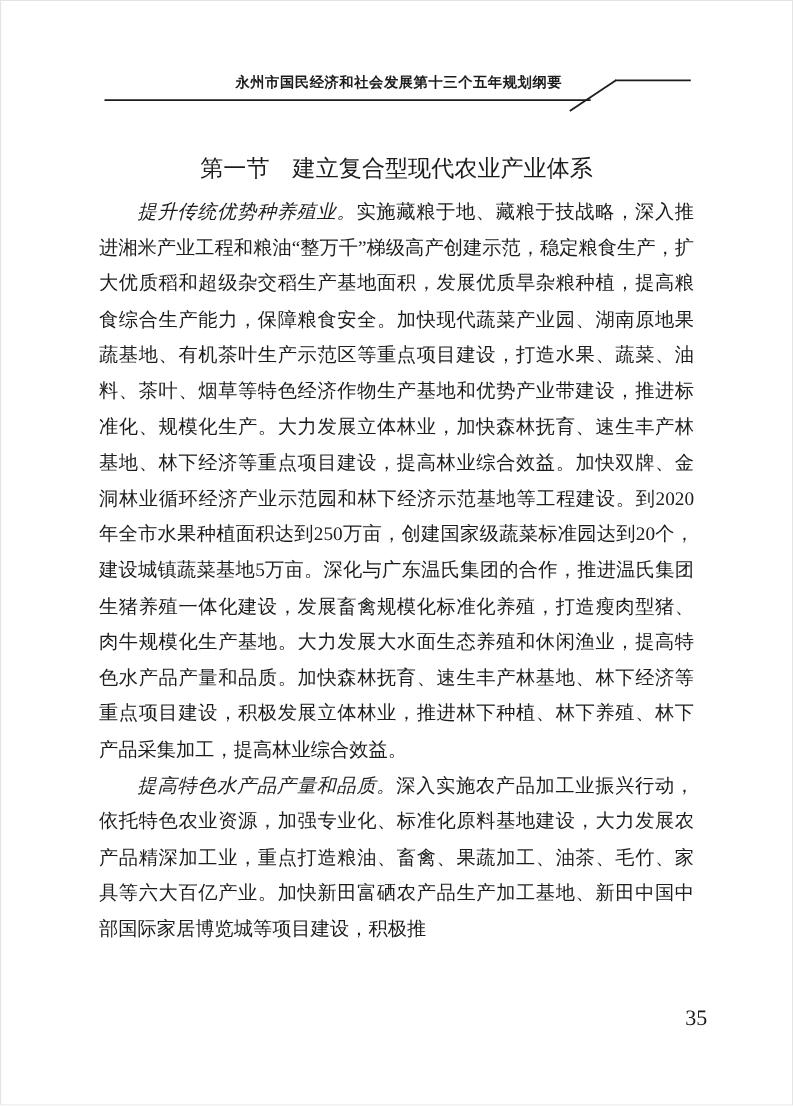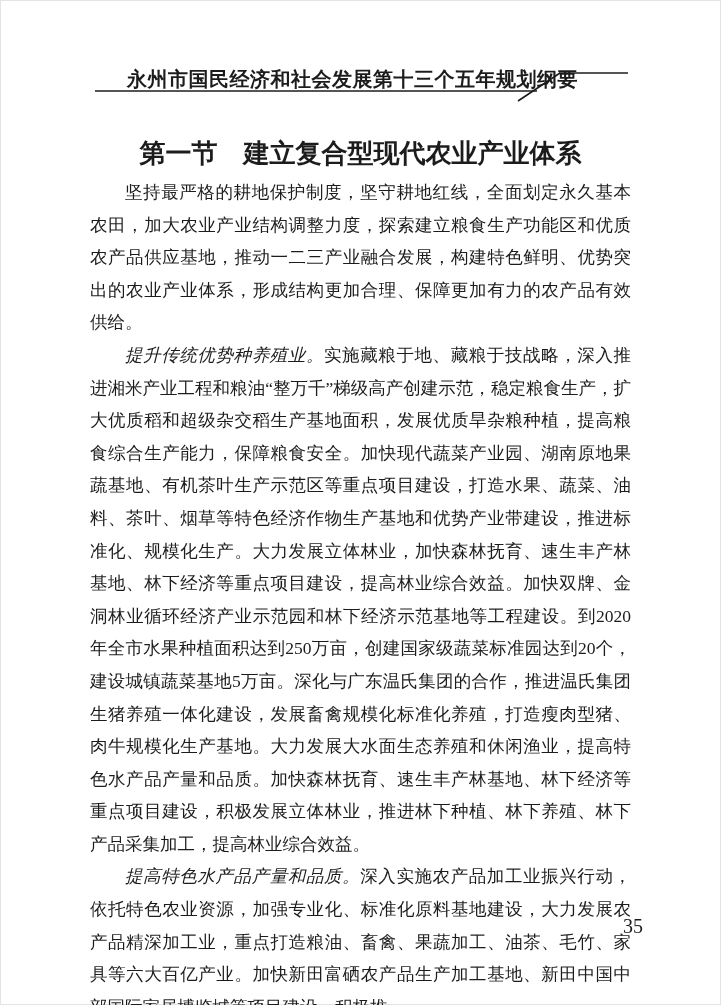--- a/index.html
+++ b/index.html
@@ -8,44 +8,44 @@
     width:721px;height:1005px;
     background:#ffffff;
     box-shadow: inset 0 0 0 1px #e4e4e4;
     font-family:"Liberation Serif","DejaVu Serif",serif;
     color:#1c1c1c;
     overflow:hidden;
   }
   
   .header-title{
     position:absolute;
-    top:66px;left:82px;width:541px;
+    top:66px;left:92px;width:541px;
     text-align:center;
-    font-size:20px;
+    font-size:13px;
     font-weight:bold;
     letter-spacing:0.5px;
     white-space:nowrap;
   }
   .header-rule{
     position:absolute;
     top:0;left:0;
     width:721px;height:110px;
     display:block;
   }
   
   .content{
     position:absolute;
     top:131px;left:90px;width:541px;
   }
   .section-title{
     margin:0;
     line-height:45px;
     text-align:center;
-    font-size:26px;
-    font-weight:bold;
+    font-size:21px;
+    font-weight:normal;
     white-space:nowrap;
   }
   .body-text{
     margin-top:0;
   }
   .body-text p{
     margin:0;
     font-size:17.5px;
     line-height:32.6px;
     text-align:justify;
@@ -76,21 +76,20 @@
   </svg>
 
   <div class="header-title">永州市国民经济和社会发展第十三个五年规划纲要</div>
 
   <div class="content">
 
     <h1 class="section-title">第一节　建立复合型现代农业产业体系</h1>
 
     <div class="body-text">
 
-      <p><span>坚持最严格的耕地保护制度，坚守耕地红线，全面划定永久基本农田，加大农业产业结构调整力度，探索建立粮食生产功能区和优质农产品供应基地，推动一二三产业融合发展，构建特色鲜明、优势突出的农业产业体系，形成结构更加合理、保障更加有力的农产品有效供给。</span></p>
 
       <p><span class="lead-in">提升传统优势种养殖业。</span><span>实施藏粮于地、藏粮于技战略，深入推进湘米产业工程和粮油“整万千”梯级高产创建示范，稳定粮食生产，扩大优质稻和超级杂交稻生产基地面积，发展优质旱杂粮种植，提高粮食综合生产能力，保障粮食安全。加快现代蔬菜产业园、湖南原地果蔬基地、有机茶叶生产示范区等重点项目建设，打造水果、蔬菜、油料、茶叶、烟草等特色经济作物生产基地和优势产业带建设，推进标准化、规模化生产。大力发展立体林业，加快森林抚育、速生丰产林基地、林下经济等重点项目建设，提高林业综合效益。加快双牌、金洞林业循环经济产业示范园和林下经济示范基地等工程建设。到2020年全市水果种植面积达到250万亩，创建国家级蔬菜标准园达到20个，建设城镇蔬菜基地5万亩。深化与广东温氏集团的合作，推进温氏集团生猪养殖一体化建设，发展畜禽规模化标准化养殖，打造瘦肉型猪、肉牛规模化生产基地。大力发展大水面生态养殖和休闲渔业，提高特色水产品产量和品质。加快森林抚育、速生丰产林基地、林下经济等重点项目建设，积极发展立体林业，推进林下种植、林下养殖、林下产品采集加工，提高林业综合效益。</span></p>
 
       <p><span class="lead-in">提高特色水产品产量和品质。</span><span>深入实施农产品加工业振兴行动，依托特色农业资源，加强专业化、标准化原料基地建设，大力发展农产品精深加工业，重点打造粮油、畜禽、果蔬加工、油茶、毛竹、家具等六大百亿产业。加快新田富硒农产品生产加工基地、新田中国中部国际家居博览城等项目建设，积极推</span></p>
 
     </div>
   </div>
 
   <div class="page-number">35</div>
 

